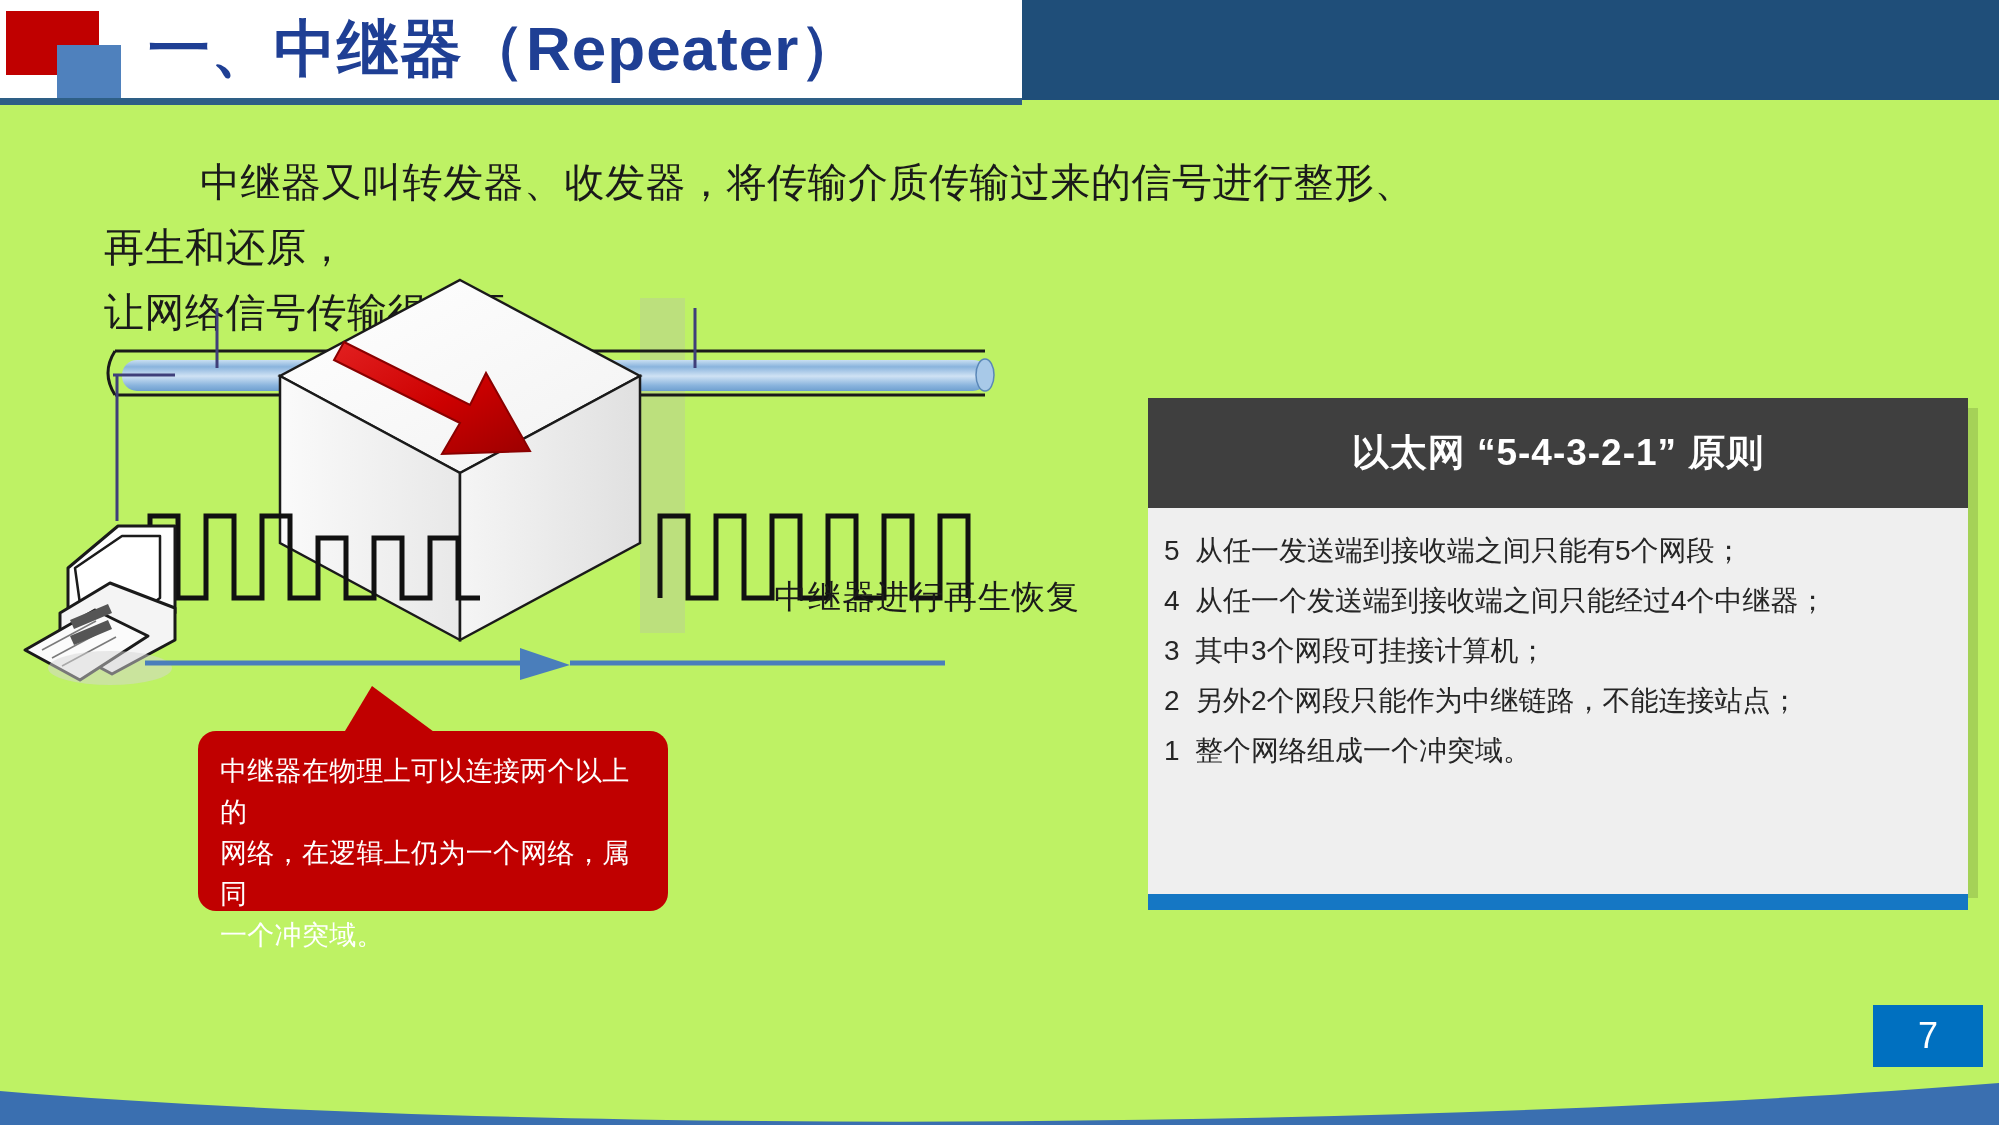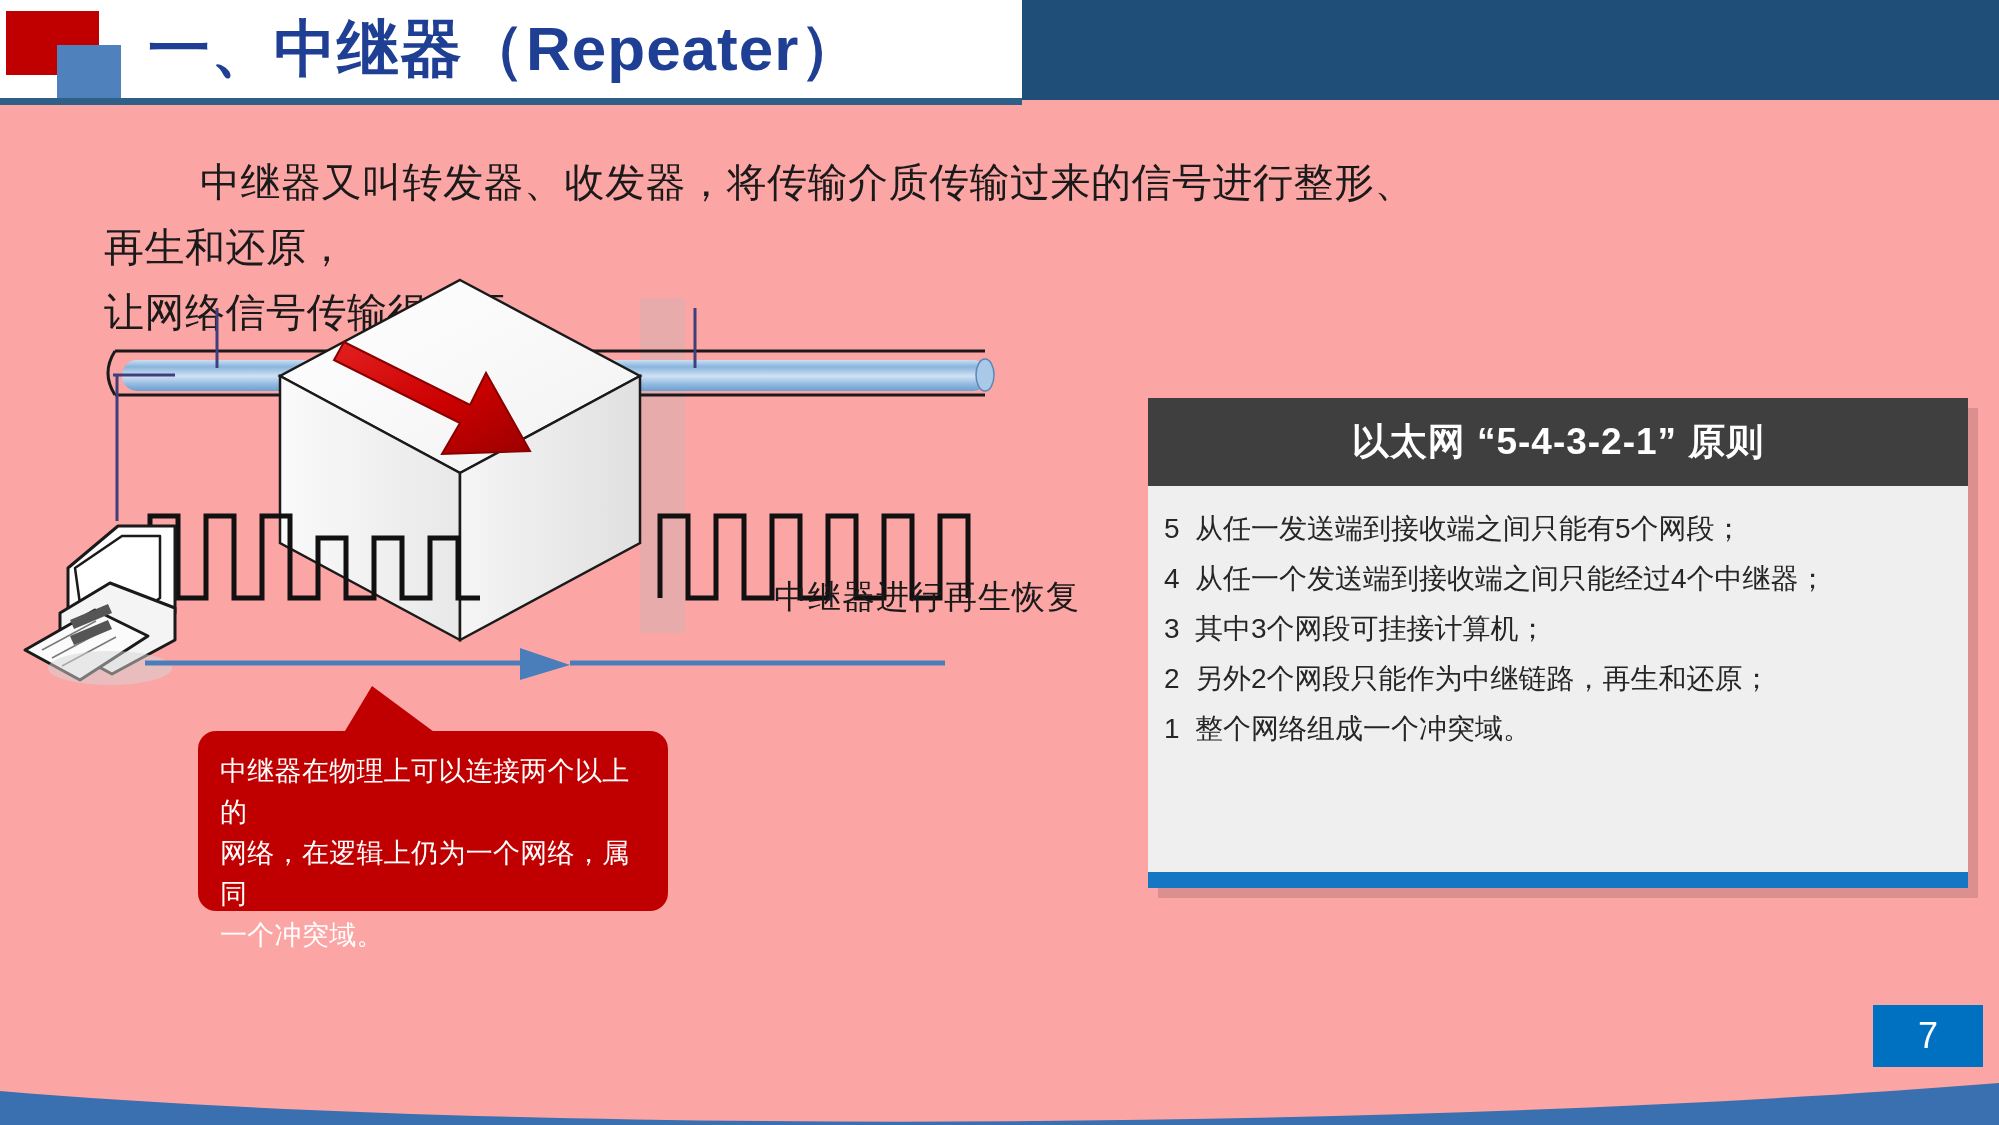--- a/index.html
+++ b/index.html
@@ -8,21 +8,21 @@
     width: 1999px;
     height: 1125px;
     overflow: hidden;
     background: #ffffff;
     font-family: "Liberation Sans", "DejaVu Sans", sans-serif;
   }
   #slide {
     position: relative;
     width: 1999px;
     height: 1125px;
-    background: #fca5a5;
+    background: #bef264;
     overflow: hidden;
   }
 
   
   .hdr-bar {
     position: absolute;
     left: 0; top: 0;
     width: 1999px; height: 100px;
     background: #1f4e79;
   }
@@ -115,21 +115,21 @@
   }
 
   
   .panel {
     position: absolute;
     left: 1148px; top: 398px;
     width: 820px; height: 490px;
     box-shadow: 10px 10px 0 rgba(0,0,0,0.13);
   }
   .panel-head {
-    width: 100%; height: 88px;
+    width: 100%; height: 110px;
     background: #3f3f3f;
     display: flex;
     align-items: center;
     justify-content: center;
   }
   .panel-head-title {
     color: #ffffff;
     font-size: 37px;
     font-weight: bold;
     letter-spacing: 1px;
@@ -306,21 +306,21 @@
       <div class="panel-row">
         <span class="num">4</span>
         <span> 从任一个发送端到接收端之间只能经过4个中继器；</span>
       </div>
       <div class="panel-row">
         <span class="num">3</span>
         <span>其中3个网段可挂接计算机；</span>
       </div>
       <div class="panel-row">
         <span class="num">2</span>
-        <span>另外2个网段只能作为中继链路，再生和还原；</span>
+        <span>另外2个网段只能作为中继链路，不能连接站点；</span>
       </div>
       <div class="panel-row">
         <span class="num">1</span>
         <span>整个网络组成一个冲突域。</span>
       </div>
     </div>
     <div class="panel-foot"></div>
   </div>
 
   <div class="pagenum">7</div>

